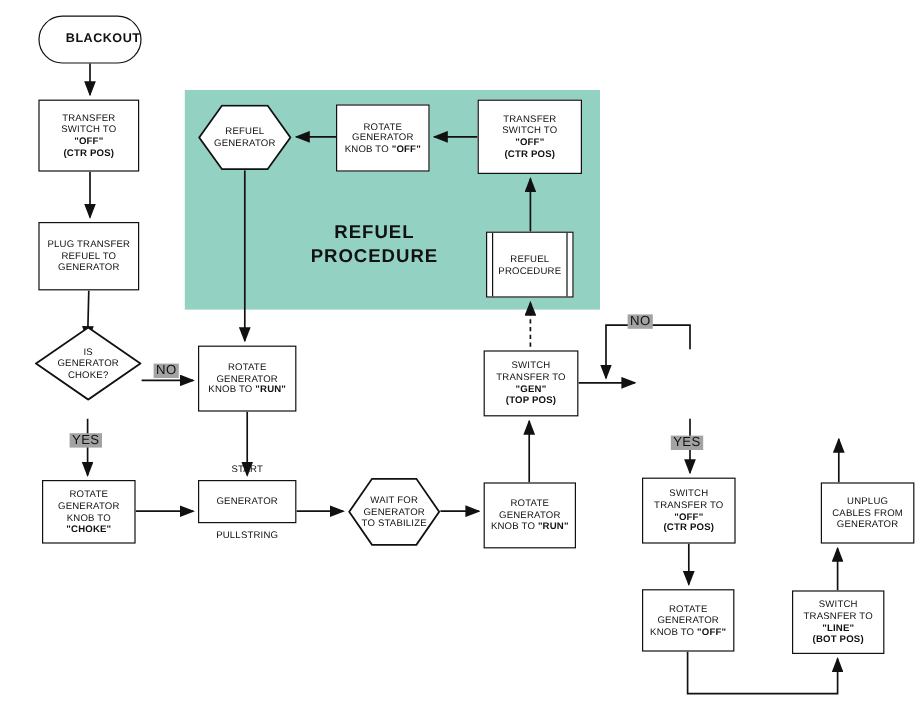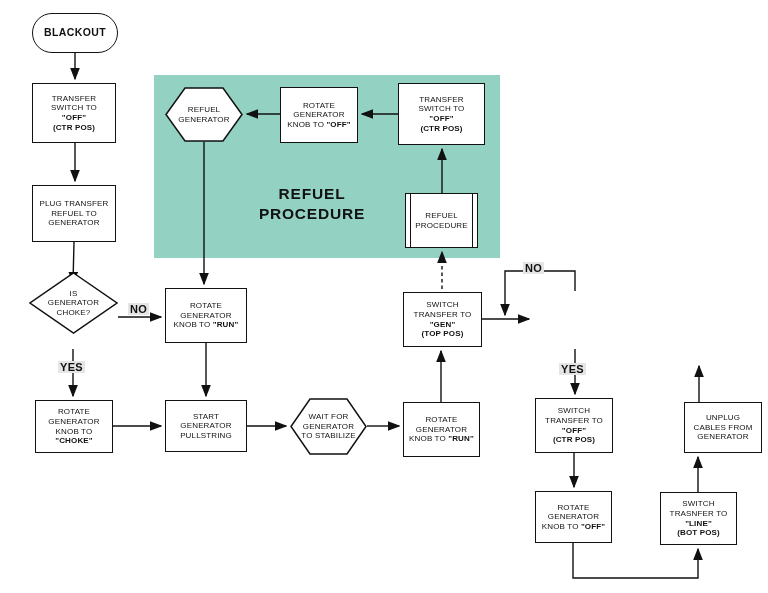--- a/index.html
+++ b/index.html
@@ -10,30 +10,30 @@
   .zone{position:absolute;z-index:0;}
   .wires{position:absolute;left:0;top:0;z-index:1;}
   .node{position:absolute;z-index:2;box-sizing:border-box;display:flex;flex-direction:column;
     align-items:center;justify-content:center;text-align:center;
     font-size:8px;line-height:9.6px;letter-spacing:.15px;}
   .box{background:#fff;border:1.4px solid #111;}
   .shape{background:transparent;border:none;}
   .shape svg{position:absolute;left:0;top:0;width:100%;height:100%;}
   .shape .txt{position:relative;z-index:1;}
   .stadium{background:#fff;border:1.5px solid #111;border-radius:999px;
-    font-weight:bold;font-size:10.5px;letter-spacing:.4px;}
+    font-weight:bold;font-size:10.5px;letter-spacing:.4px;text-align:right;}
   .predef{background:#fff;border:1.4px solid #111;}
   .predef::before,.predef::after{content:"";position:absolute;top:0;bottom:0;width:0;
     border-left:1.3px solid #111;}
   .predef::before{left:4px;}
   .predef::after{right:4px;}
   .b{font-weight:bold;}
   .ln{width:100%;}
-  .edge-label{position:absolute;z-index:3;font-weight:bold;font-size:11px;
-    background:#e5e5e5;padding:0 2px;letter-spacing:.3px;}
+  .edge-label{position:absolute;z-index:3;font-weight:normal;font-size:11px;
+    background:#a3a3a3;padding:0 2px;letter-spacing:.3px;}
   .zone-label{position:absolute;z-index:2;font-weight:bold;font-size:15.5px;
     line-height:19.5px;letter-spacing:.8px;text-align:center;}
 </style>
 </head>
 <body>
 
 <div class="canvas">
 
   <div class="zone" style="left:154px;top:75px;width:346px;height:183px;background:#93d1c3;"></div>
 
@@ -108,21 +108,21 @@
     <div class="ln"><span>KNOB TO </span><span class="b">"RUN"</span></div>
   </div>
 
   <div class="node box" style="left:35px;top:400px;width:78px;height:53px;">
     <div class="ln">ROTATE</div>
     <div class="ln">GENERATOR</div>
     <div class="ln">KNOB TO</div>
     <div class="ln b">"CHOKE"</div>
   </div>
 
-  <div class="node box" style="left:165px;top:400px;width:82px;height:52px;">
+  <div class="node box" style="left:165px;top:400px;width:82px;height:36px;gap:18px;">
     <div class="ln">START</div>
     <div class="ln">GENERATOR</div>
     <div class="ln">PULLSTRING</div>
   </div>
 
   <div class="node shape" style="left:290px;top:398px;width:77px;height:57px;">
     <svg viewBox="0 0 77 57" preserveAspectRatio="none">
       <polygon points="20,1 57,1 76,28.5 57,56 20,56 1,28.5" fill="#fff" stroke="#111" stroke-width="1.5"></polygon>
     </svg>
     <div class="txt">

